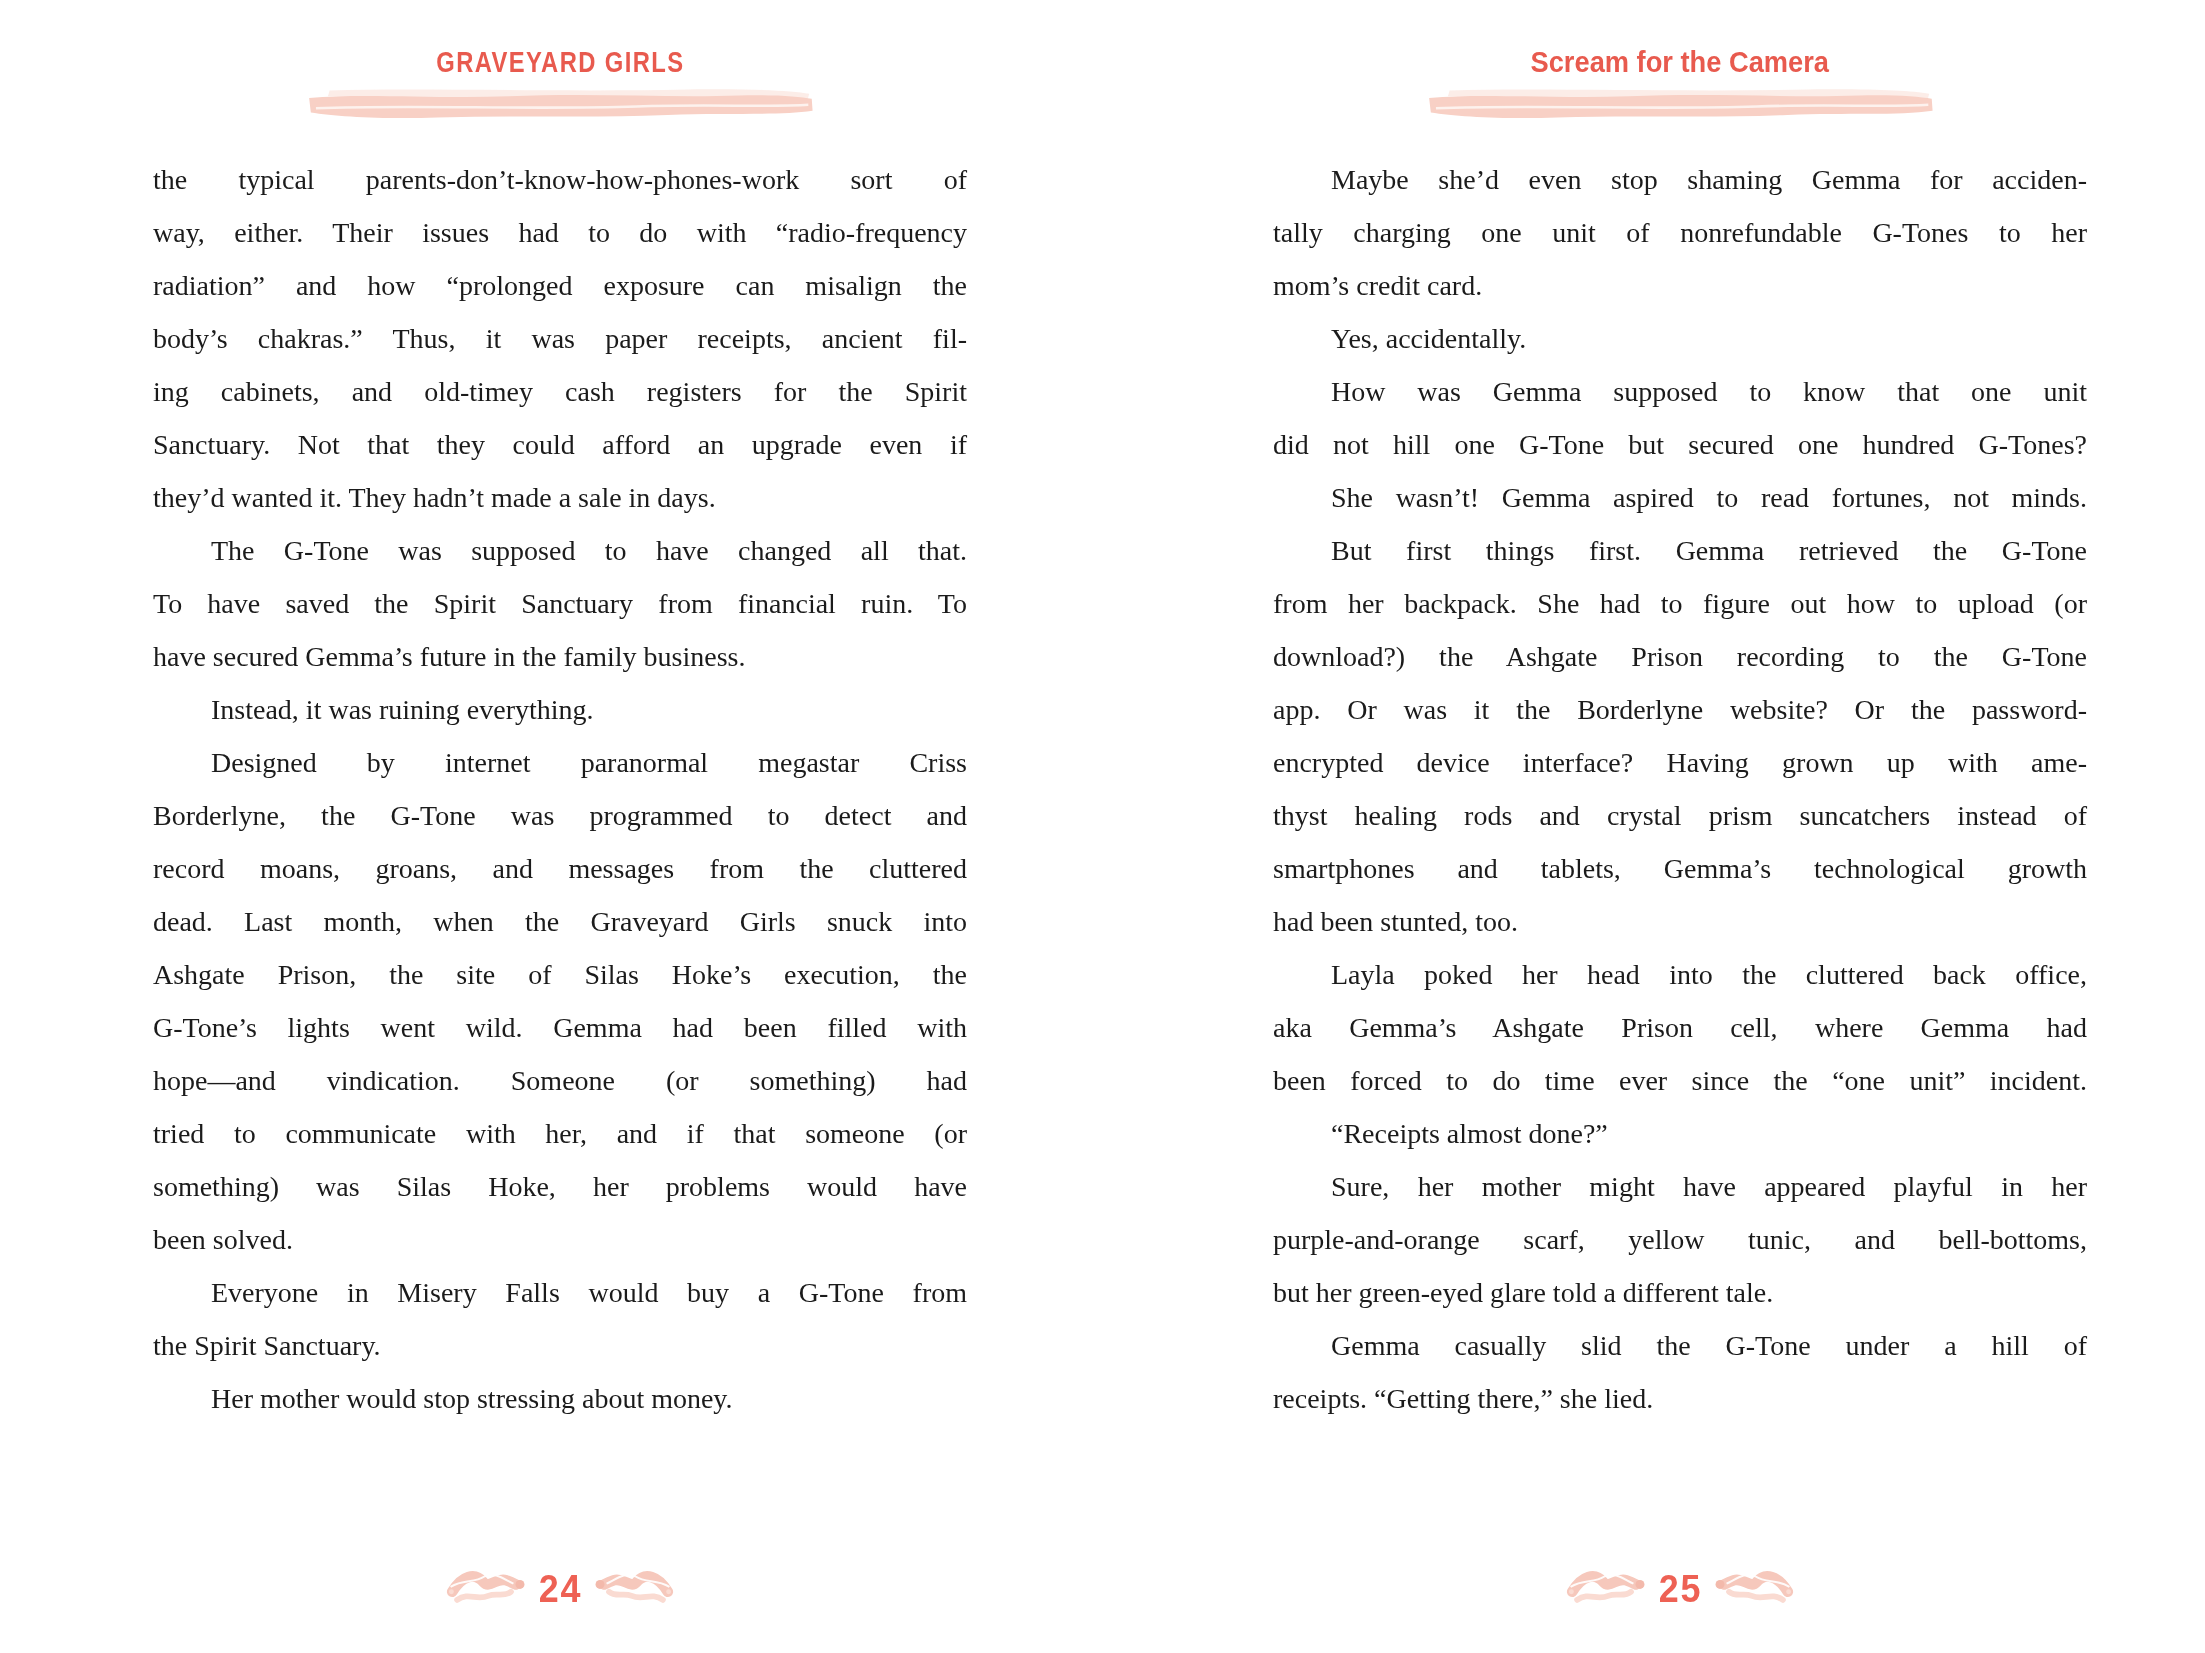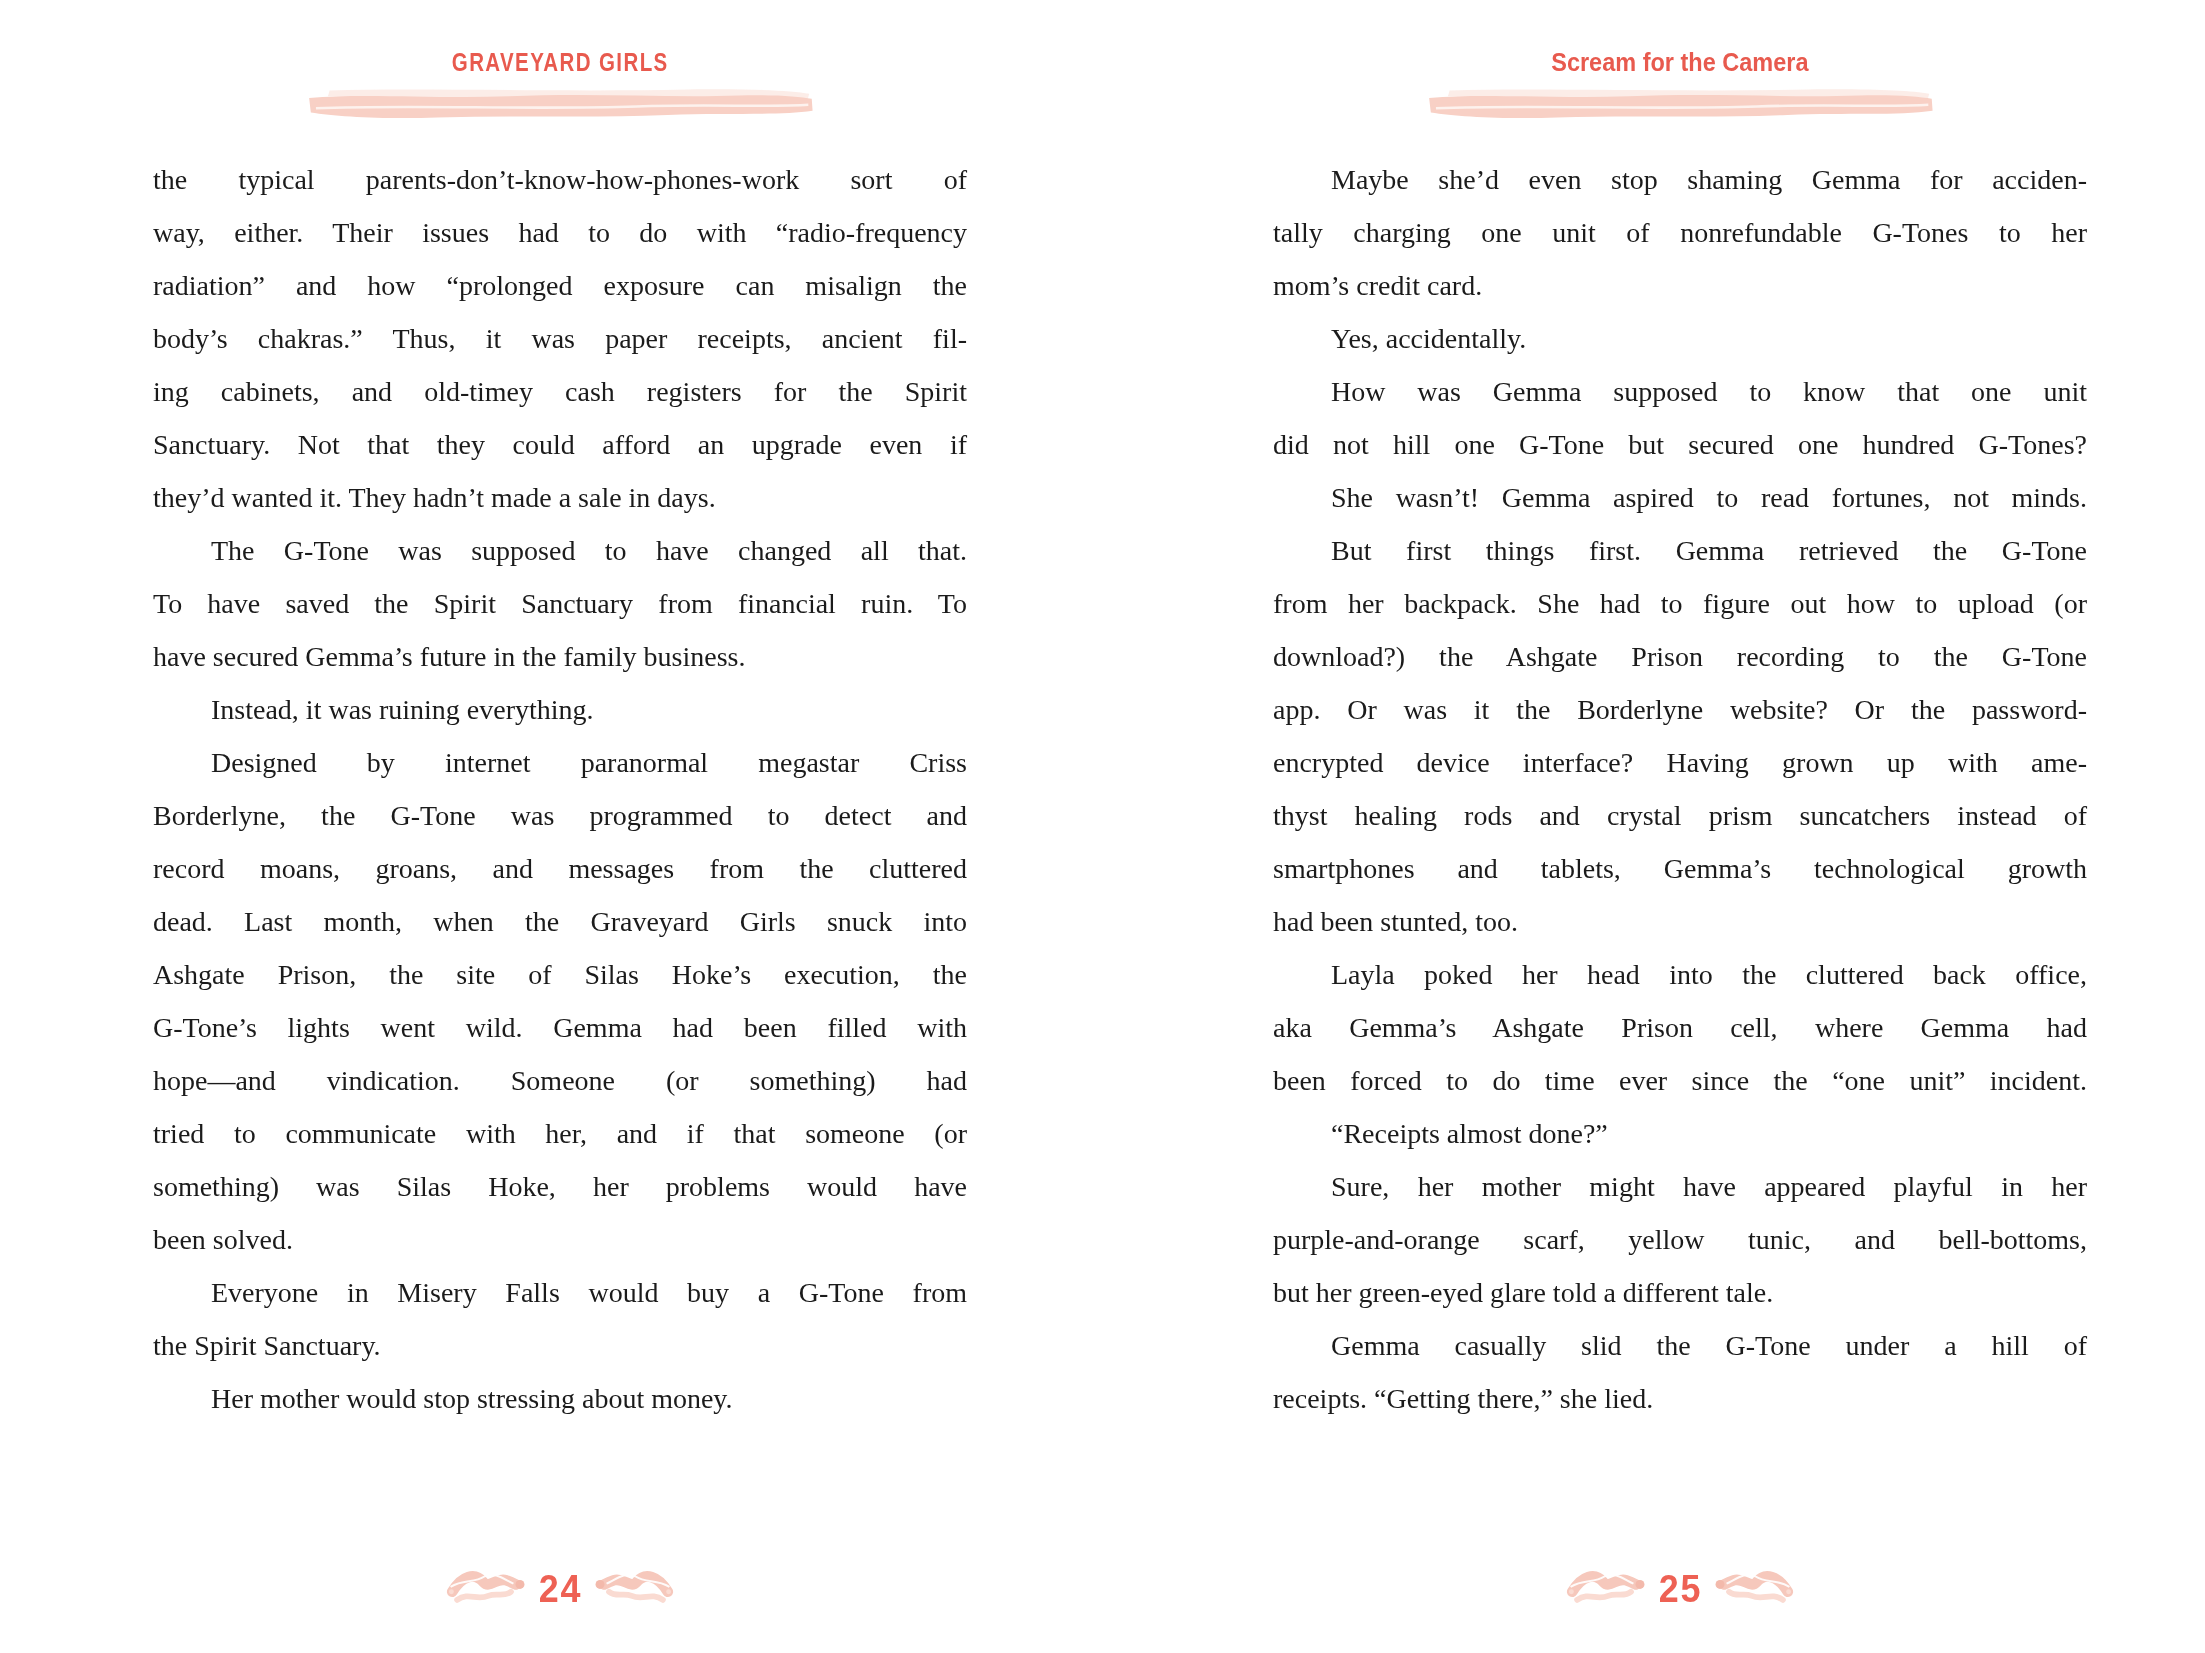--- a/index.html
+++ b/index.html
@@ -12,21 +12,21 @@
   .page{position:absolute;top:0;width:1103px;height:1654px;background:#fff}
   #left-page{left:0}
   #right-page{left:1103px}
   .column{position:absolute;top:0;width:814px;height:1654px}
   #left-page .column{left:153px}
   #right-page .column{left:170px}
 
   .running-head{
     position:absolute;top:47px;left:0;width:100%;text-align:center;
     font-family:"Liberation Sans", sans-serif;font-weight:700;
-    color:var(--accent-red,#e85a4e);font-size:25px;line-height:30.5px;
+    color:var(--accent-red,#e85a4e);font-size:29px;line-height:30.5px;
   }
   .running-head .condense{display:inline-block;transform-origin:center;}
   #left-page .running-head .condense{letter-spacing:1.7px;transform:scaleX(.82)}
   #right-page .running-head .condense{letter-spacing:0;transform:scaleX(.94)}
 
   .brush{
     position:absolute;top:87px;left:50%;transform:translateX(-50%);
     width:512px;height:39px;
   }
 

